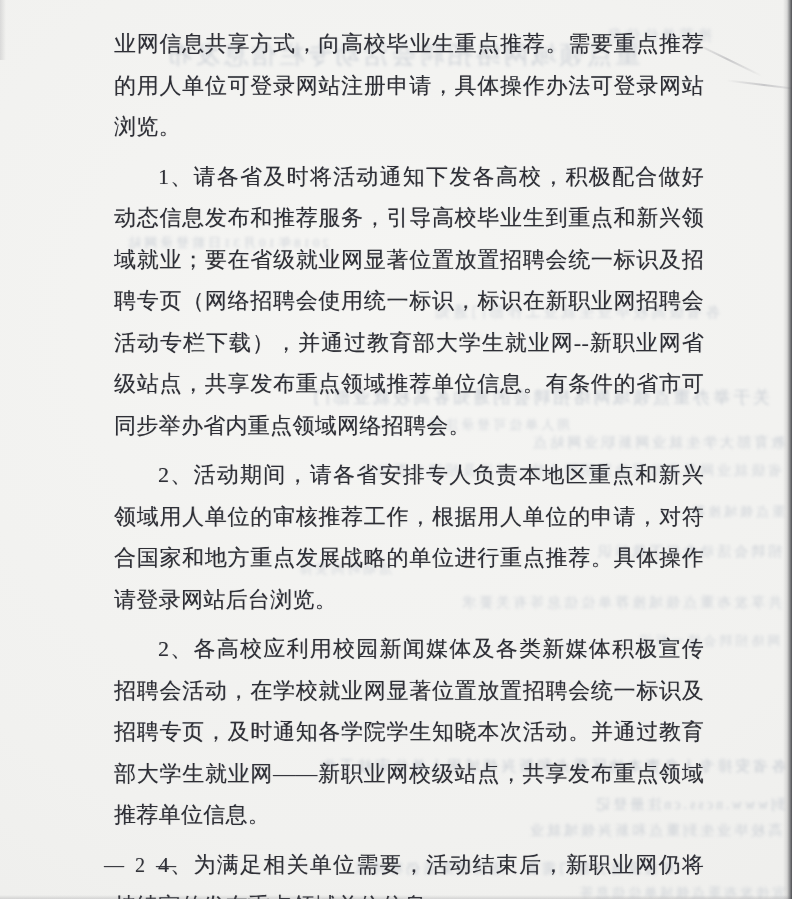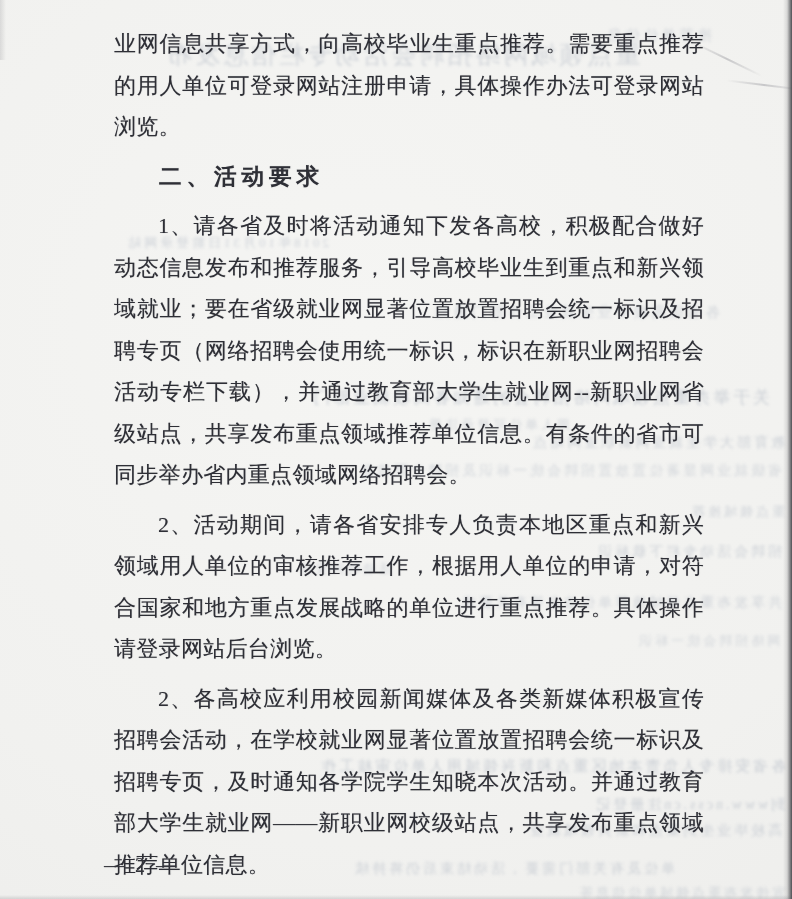--- a/index.html
+++ b/index.html
@@ -97,21 +97,20 @@
   <div class="bleed" style="left:420px; top:594px; width:362px; font-size:14px; opacity:0.45;">共享发布重点领域推荐单位信息等有关要求</div>
   <div class="bleed" style="left:350px; top:632px; width:430px; font-size:13px; opacity:0.40;">网络招聘会统一标识</div>
   <div class="bleed" style="left:88px;  top:757px; width:698px; font-size:15px; opacity:0.55;">各省安排专人负责本地区重点和新兴领域用人单位审核工作</div>
   <div class="bleed" style="left:545px; top:796px; width:240px; font-size:14px; opacity:0.55;">到www.ncss.cn注册登记</div>
   <div class="bleed" style="left:290px; top:822px; width:492px; font-size:14px; opacity:0.50;">高校毕业生到重点和新兴领域就业</div>
   <div class="bleed" style="left:220px; top:860px; width:455px; font-size:14px; opacity:0.50;">单位及有关部门需要，活动结束后仍将持续</div>
   <div class="bleed" style="left:420px; top:884px; width:365px; font-size:13px; opacity:0.45;">宣传发布重点领域单位信息等</div>
 
   <div class="content">
     <p>业网信息共享方式，向高校毕业生重点推荐。需要重点推荐的用人单位可登录网站注册申请，具体操作办法可登录网站浏览。</p>
-    <p class="heading">二、活动要求</p>
     <p class="para-indent">1、请各省及时将活动通知下发各高校，积极配合做好动态信息发布和推荐服务，引导高校毕业生到重点和新兴领域就业；要在省级就业网显著位置放置招聘会统一标识及招聘专页（网络招聘会使用统一标识，标识在新职业网招聘会活动专栏下载），并通过教育部大学生就业网--新职业网省级站点，共享发布重点领域推荐单位信息。有条件的省市可同步举办省内重点领域网络招聘会。</p>
     <p class="para-indent">2、活动期间，请各省安排专人负责本地区重点和新兴领域用人单位的审核推荐工作，根据用人单位的申请，对符合国家和地方重点发展战略的单位进行重点推荐。具体操作请登录网站后台浏览。</p>
     <p class="para-indent">2、各高校应利用校园新闻媒体及各类新媒体积极宣传招聘会活动，在学校就业网显著位置放置招聘会统一标识及招聘专页，及时通知各学院学生知晓本次活动。并通过教育部大学生就业网——新职业网校级站点，共享发布重点领域推荐单位信息。</p>
     <p class="para-indent">4、为满足相关单位需要，活动结束后，新职业网仍将持续宣传发布重点领域单位信息。</p>
   </div>
 
   <div class="page-number">— 2 —</div>
 
   <div class="crease crease-1"></div>
   <div class="crease crease-2"></div>

